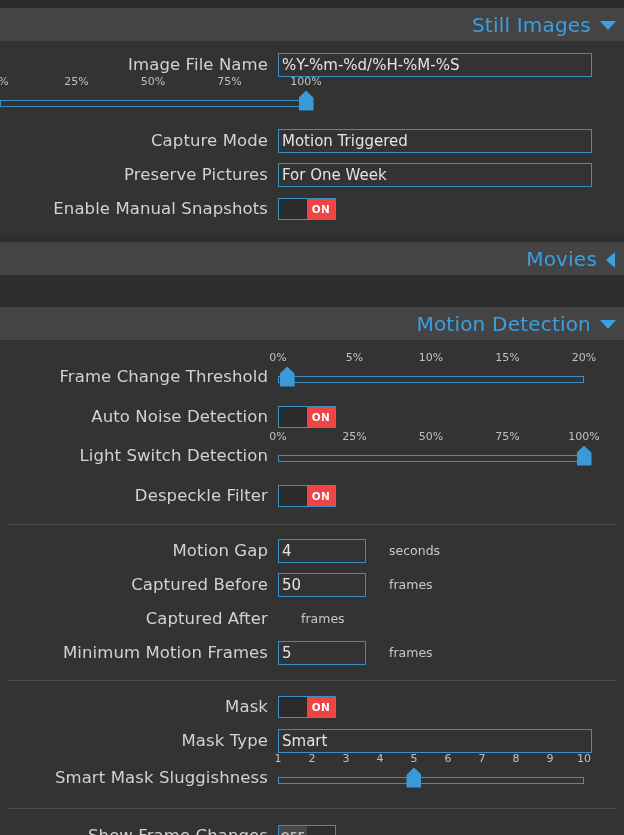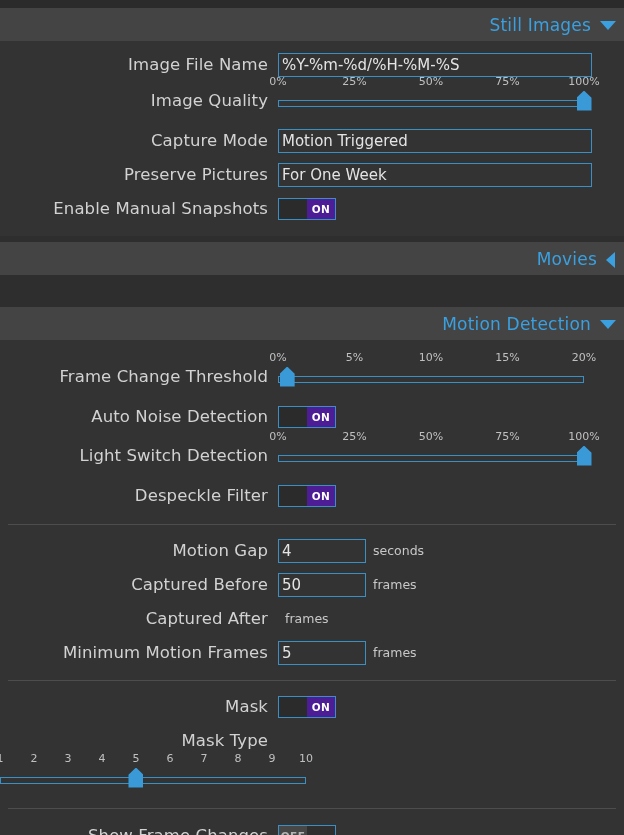--- a/index.html
+++ b/index.html
@@ -21,21 +21,21 @@
     background: #444444;
     height: 33px;
     display: flex;
     align-items: center;
     justify-content: flex-end;
     padding-right: 8px;
     box-sizing: border-box;
   }
   .section-head .title {
     color: #3aa0e0;
-    font-size: 17px;
+    font-size: 20px;
     letter-spacing: 0.2px;
     font-family: "DejaVu Sans", "Liberation Sans", sans-serif;
   }
   .caret {
     display: inline-block;
     width: 0; height: 0;
     margin-left: 9px;
     position: relative;
     top: 1px;
   }
@@ -90,21 +90,21 @@
     line-height: 22px;
     padding: 0 3px;
     box-sizing: content-box;
     outline: none;
   }
   .txtfield.wide { width: 306px; }
   .txtfield.num  { width: 80px; }
   .unit {
     color: #c8c8c8;
     font-size: 12.5px;
-    margin-left: 7px;
+    margin-left: 23px;
     text-align: center;
   }
 
   
   .toggle {
     width: 58px; height: 22px;
     border: 1px solid #3a8fc4;
     box-sizing: border-box;
     display: flex;
     align-items: stretch;
@@ -114,21 +114,21 @@
   .toggle .half {
     flex: 1 1 50%;
     display: flex;
     align-items: center;
     justify-content: center;
     font-size: 10.5px;
     font-weight: bold;
     letter-spacing: 0.4px;
   }
   .toggle.on  .half.knob { background: #2b2b2b; }
-  .toggle.on  .half.lit  { background: #4c1d95; color: #ffffff; }
+  .toggle.on  .half.lit  { background: #ef4444; color: #ffffff; }
   .toggle.off .half.lit  { background: #474747; color: #b4b4b4; }
   .toggle.off .half.knob { background: #2f2f2f; }
 
   
   .slider-wrap {
     position: relative;
     width: 306px;
     height: 29px;
     margin-top: -1px;
   }
@@ -190,21 +190,20 @@
     <div class="row">
       <div class="label">Image File Name</div>
       <div class="control">
         <input class="txtfield wide" type="text" value="%Y-%m-%d/%H-%M-%S" style="">
       </div>
     </div>
 
     <div class="spacer-xs"></div>
 
     <div class="row" style="min-height:33px;">
-      <div class="label">Image Quality</div>
       <div class="control">
         <div class="slider-wrap">
           <div class="ticks">
               <span class="tick" style="left: 0%;">0%</span>
               <span class="tick" style="left: 25%;">25%</span>
               <span class="tick" style="left: 50%;">50%</span>
               <span class="tick" style="left: 75%;">75%</span>
               <span class="tick" style="left: 100%;">100%</span>
             </div>
           <div class="track"></div>
@@ -375,25 +374,29 @@
           <div class="half knob"></div>
           <div class="half lit">ON</div>
         </div>
       </div>
     </div>
 
     <div class="spacer-xs"></div>
 
     <div class="row">
       <div class="label">Mask Type</div>
+      <div class="control">
+        <input class="txtfield wide" type="text" value="Smart" style="">
+      </div>
     </div>
 
     <div style="height:6px;"></div>
 
     <div class="row" style="min-height:33px;">
+      <div class="label">Smart Mask Sluggishness</div>
       <div class="control">
         <div class="slider-wrap">
           <div class="ticks">
               <span class="tick" style="left: 0%;">1</span>
               <span class="tick" style="left: 11.1111%;">2</span>
               <span class="tick" style="left: 22.2222%;">3</span>
               <span class="tick" style="left: 33.3333%;">4</span>
               <span class="tick" style="left: 44.4444%;">5</span>
               <span class="tick" style="left: 55.5556%;">6</span>
               <span class="tick" style="left: 66.6667%;">7</span>

